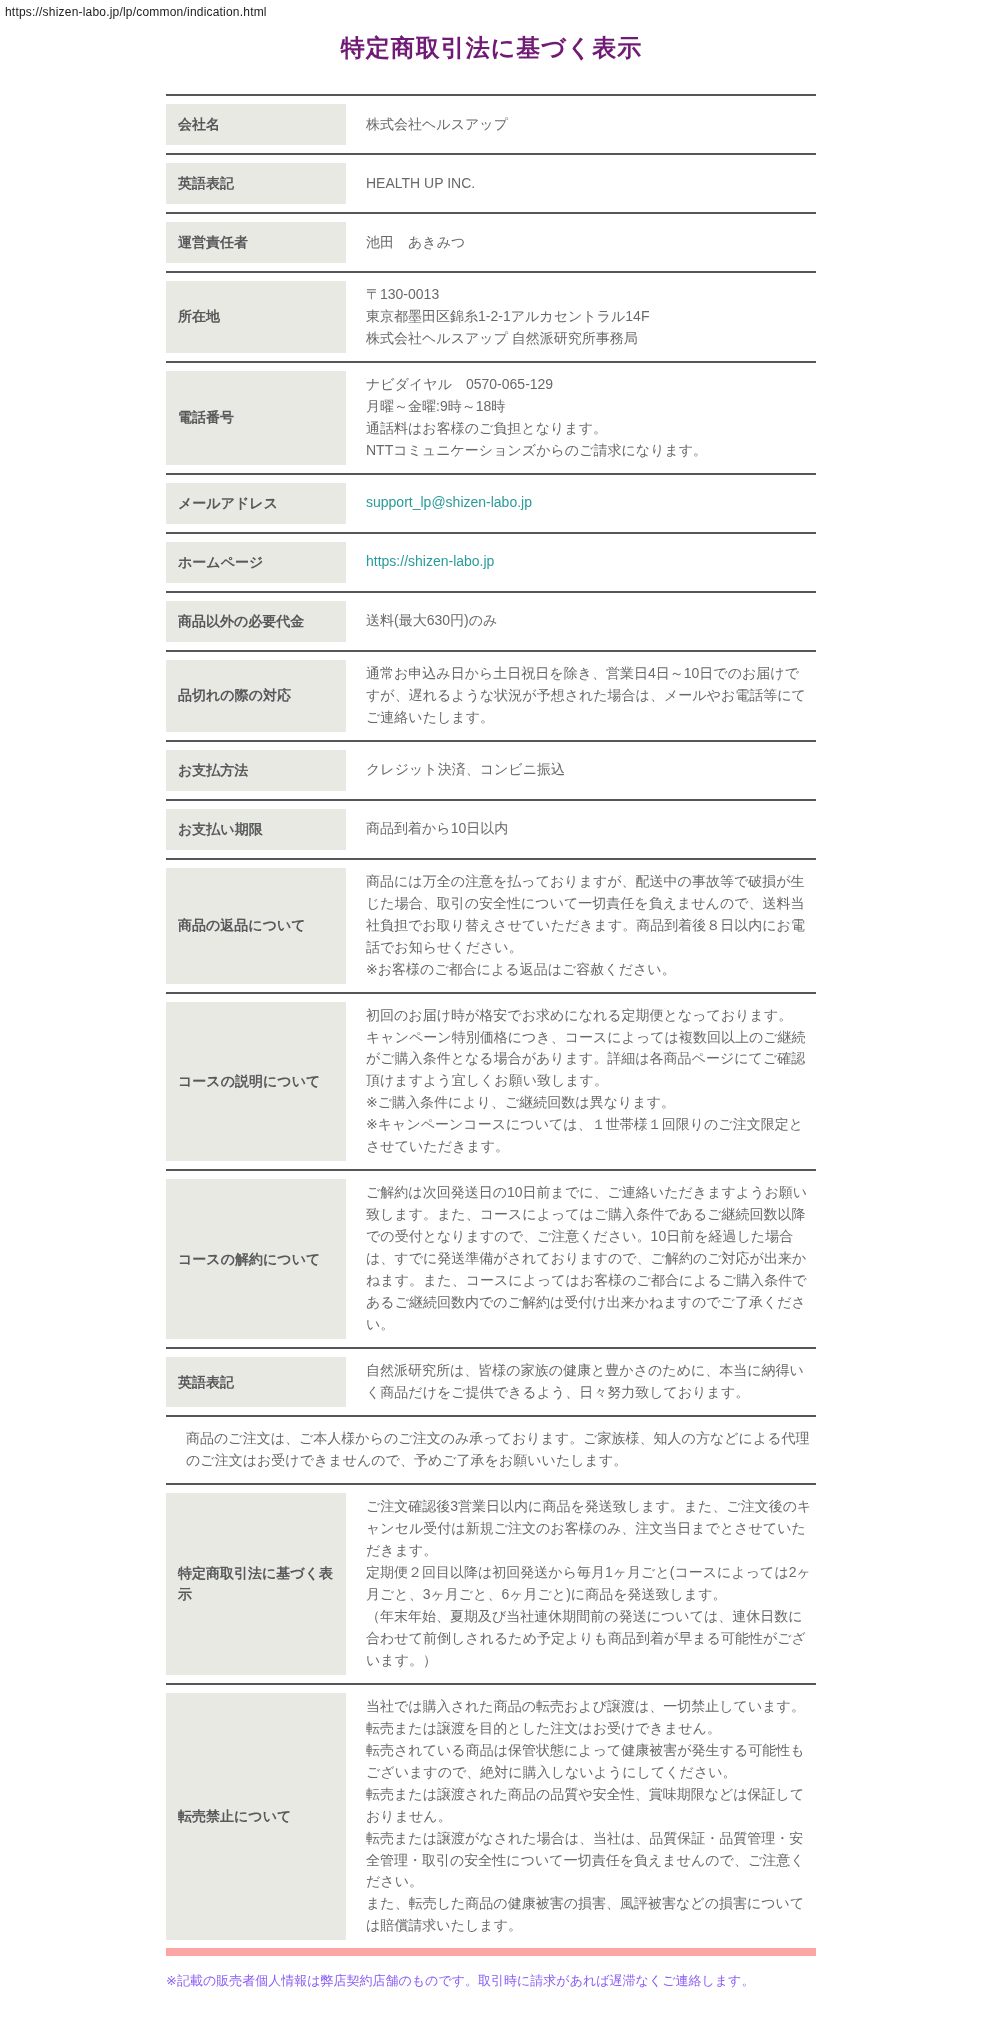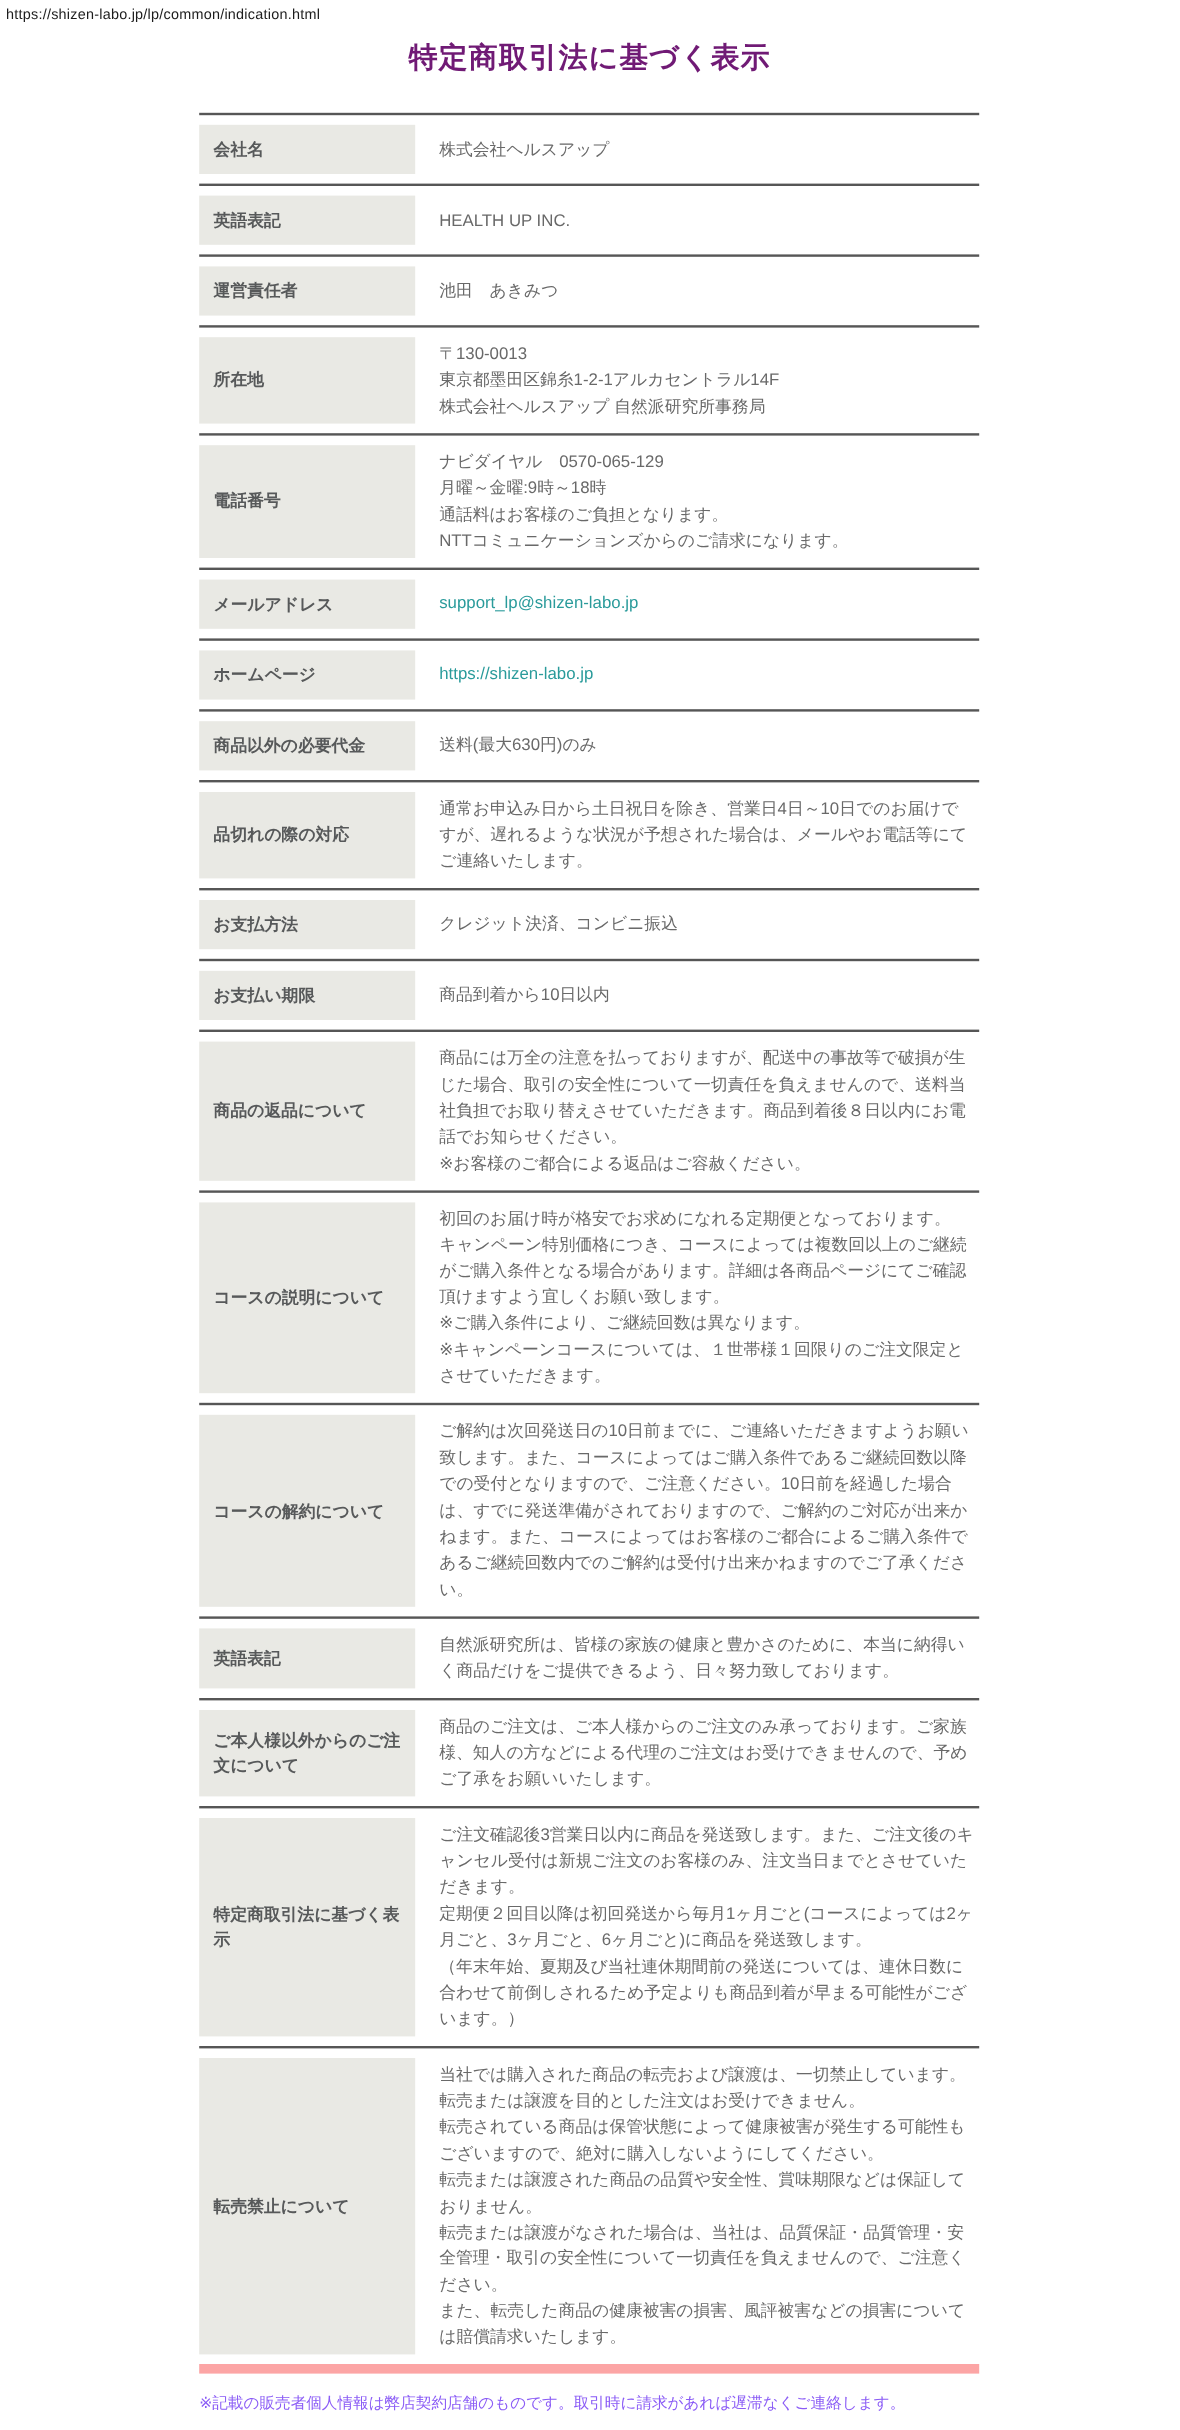--- a/index.html
+++ b/index.html
@@ -169,21 +169,20 @@
         <div class="line">ご解約は次回発送日の10日前までに、ご連絡いただきますようお願い致します。また、コースによってはご購入条件であるご継続回数以降での受付となりますので、ご注意ください。10日前を経過した場合は、すでに発送準備がされておりますので、ご解約のご対応が出来かねます。また、コースによってはお客様のご都合によるご購入条件であるご継続回数内でのご解約は受付け出来かねますのでご了承ください。</div>
       </div>
     </div>
     <div class="row">
       <div class="label">英語表記</div>
       <div class="value">
         <div class="line">自然派研究所は、皆様の家族の健康と豊かさのために、本当に納得いく商品だけをご提供できるよう、日々努力致しております。</div>
       </div>
     </div>
     <div class="row">
-      <div class="label">ご本人様以外からのご注文について</div>
       <div class="value">
         <div class="line">商品のご注文は、ご本人様からのご注文のみ承っております。ご家族様、知人の方などによる代理のご注文はお受けできませんので、予めご了承をお願いいたします。</div>
       </div>
     </div>
     <div class="row">
       <div class="label">特定商取引法に基づく表示</div>
       <div class="value">
         <div class="line">ご注文確認後3営業日以内に商品を発送致します。また、ご注文後のキャンセル受付は新規ご注文のお客様のみ、注文当日までとさせていただきます。</div>
         <div class="line">定期便２回目以降は初回発送から毎月1ヶ月ごと(コースによっては2ヶ月ごと、3ヶ月ごと、6ヶ月ごと)に商品を発送致します。</div>
         <div class="line">（年末年始、夏期及び当社連休期間前の発送については、連休日数に合わせて前倒しされるため予定よりも商品到着が早まる可能性がございます。）</div>

